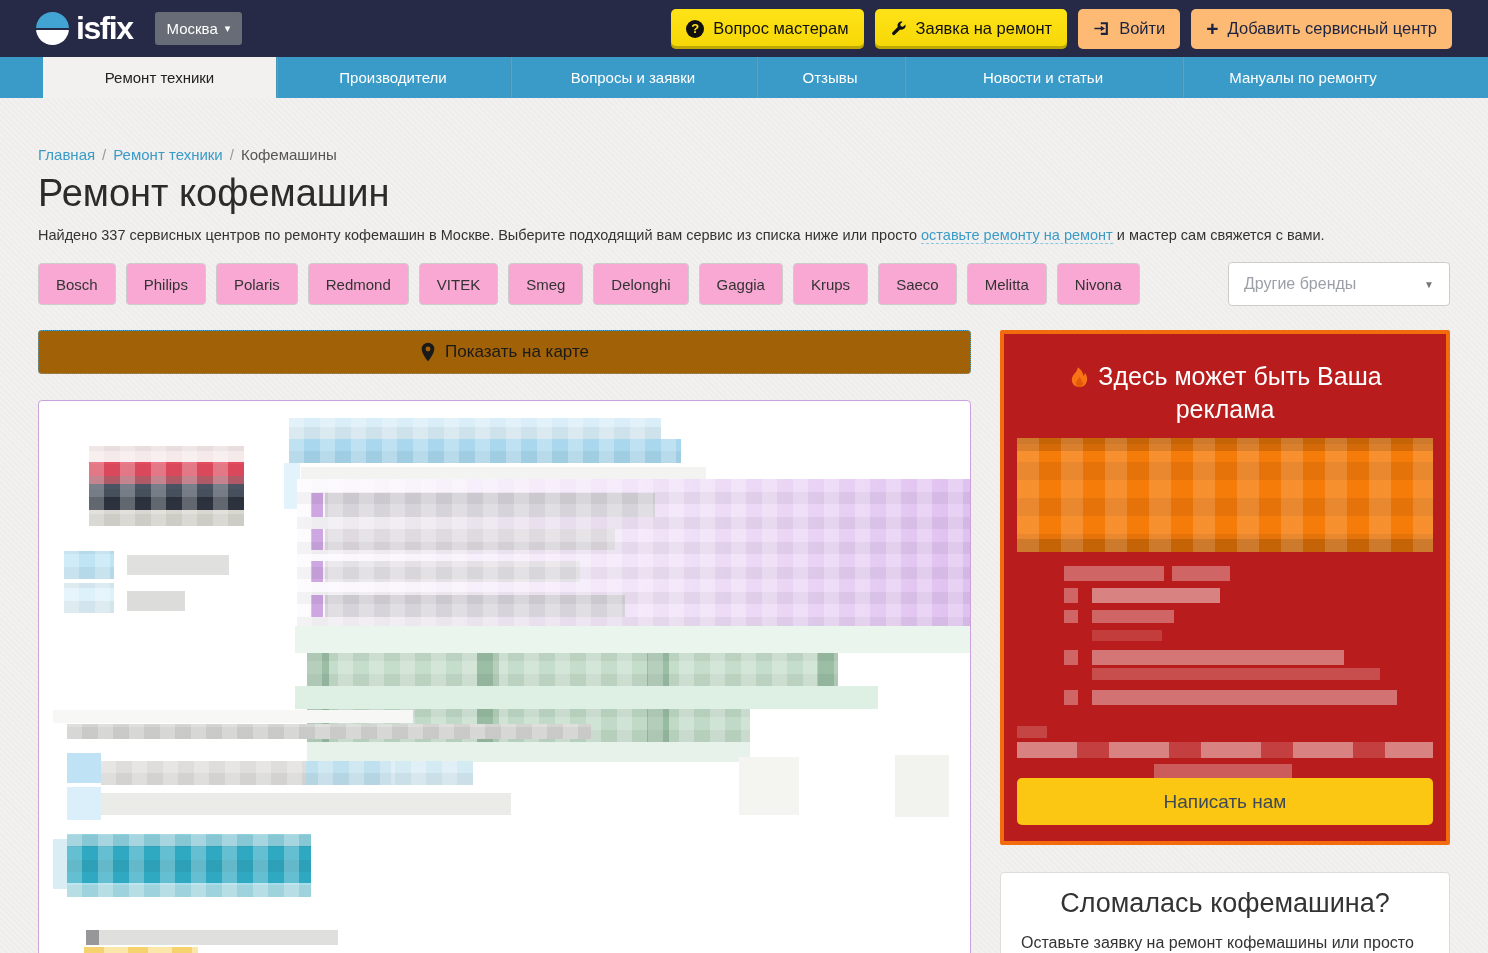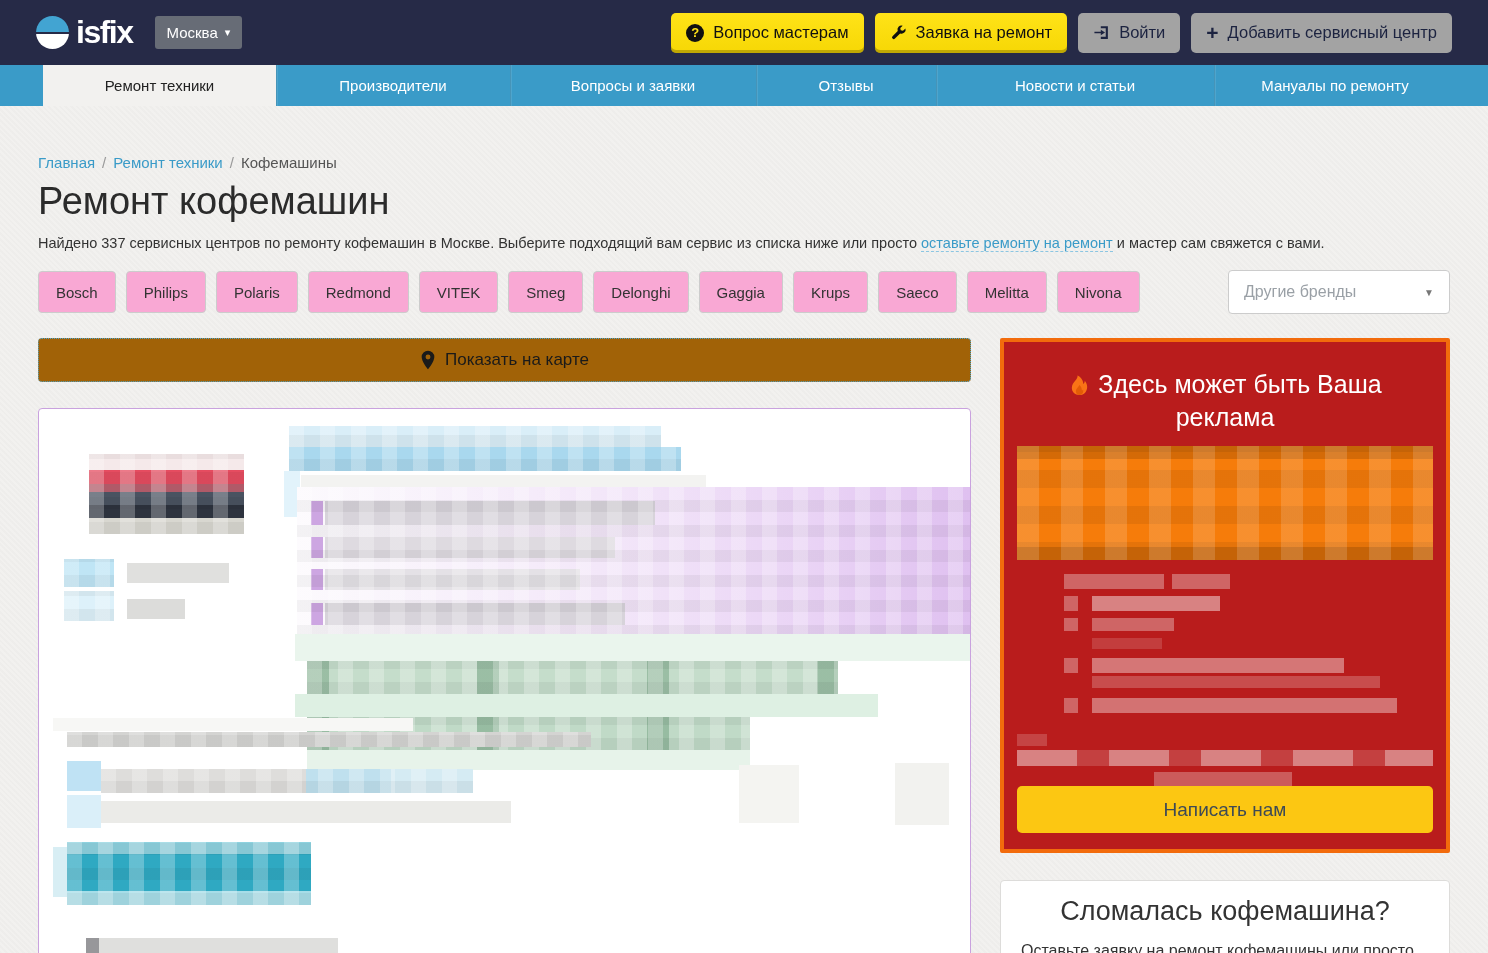--- a/index.html
+++ b/index.html
@@ -4,43 +4,43 @@
 <style>
   * { box-sizing: border-box; margin: 0; padding: 0; }
   html,body { width:1488px; height:953px; overflow:hidden; }
   body {
     font-family: "Liberation Sans", "DejaVu Sans", sans-serif;
     background-color:#f2f1ef;
     background-image: repeating-linear-gradient(45deg, rgba(0,0,0,.016) 0 2px, transparent 2px 4px);
     color:#333;
   }
   
-  .topbar { height:65px; background:#262a47; display:flex; align-items:center; padding:0 36px; }
+  .topbar { height:57px; background:#262a47; display:flex; align-items:center; padding:0 36px; }
   .logo { display:flex; align-items:center; gap:7px; }
   .logo-circle { width:33px; height:33px; border-radius:50%;
     background:linear-gradient(180deg,#42a4d2 0 48%, #262a47 48% 56%, #ffffff 56%); }
   .logo-text { color:#fff; font-size:32px; font-weight:bold; letter-spacing:-1.5px; }
   .city-btn { margin-left:22px; background:#676c76; color:#fff; border:none; border-radius:3px;
     padding:8px 12px; font-size:15px; display:flex; align-items:center; gap:7px; cursor:pointer; }
   .city-btn .caret { font-size:11px; }
   .actions { margin-left:auto; display:flex; gap:11px; }
   .btn { height:40px; display:flex; align-items:center; gap:9px; padding:0 15px; border-radius:5px;
     font-size:16.5px; border:none; cursor:pointer; white-space:nowrap; }
   .btn.yellow { background:linear-gradient(180deg,#ffe318,#f6d705); box-shadow:inset 0 -3px 0 rgba(90,80,0,.35); color:#101010; }
-  .btn.white { background:#a3a3a3; color:#1c2340; }
+  .btn.white { background:#fdba74; color:#1c2340; }
   .ic-q { width:18px; height:18px; border-radius:50%; background:#101010; color:#ffe318;
     font-size:13px; font-weight:bold; display:flex; align-items:center; justify-content:center; }
   .ic-svg { width:17px; height:17px; display:block; }
   .ic-plus { font-size:21px; font-weight:bold; line-height:1; }
   
   .tabbar { height:41px; background:#3a9bc8; display:flex; padding-left:43px; }
   .tab { display:flex; align-items:center; justify-content:center; color:#fff; font-size:15px; cursor:pointer; }
   .tab + .tab { box-shadow: inset 1px 0 0 rgba(0,0,0,.10), inset 2px 0 0 rgba(255,255,255,.10); }
   .tab:nth-child(1){ width:233px; } .tab:nth-child(2){ width:234px; } .tab:nth-child(3){ width:246px; }
-  .tab:nth-child(4){ width:180px; } .tab:nth-child(5){ width:278px; } .tab:nth-child(6){ width:242px; }
+  .tab:nth-child(4){ width:148px; } .tab:nth-child(5){ width:278px; } .tab:nth-child(6){ width:242px; }
   .tab.active { background:#f2f1ef; color:#222; box-shadow:none; }
   
   .main { padding:20px 38px 9px;margin-top:28px; }
   .breadcrumb { font-size:15px; margin-bottom:9px; color:#8a8a8a; }
   .breadcrumb a { color:#3a9bc8; text-decoration:none; cursor:pointer; }
   .breadcrumb .sep { margin:0 7px; color:#999; }
   .breadcrumb .current { color:#555; }
   h1 { font-size:38px; font-weight:300; color:#2b2b2b; margin:2px 0 12px; }
   .intro { font-size:14.5px; color:#333; margin-bottom:19px; white-space:nowrap; }
   .intro a { color:#3a9bc8; text-decoration:none; border-bottom:1px dashed #8cc6e2; cursor:pointer; }

